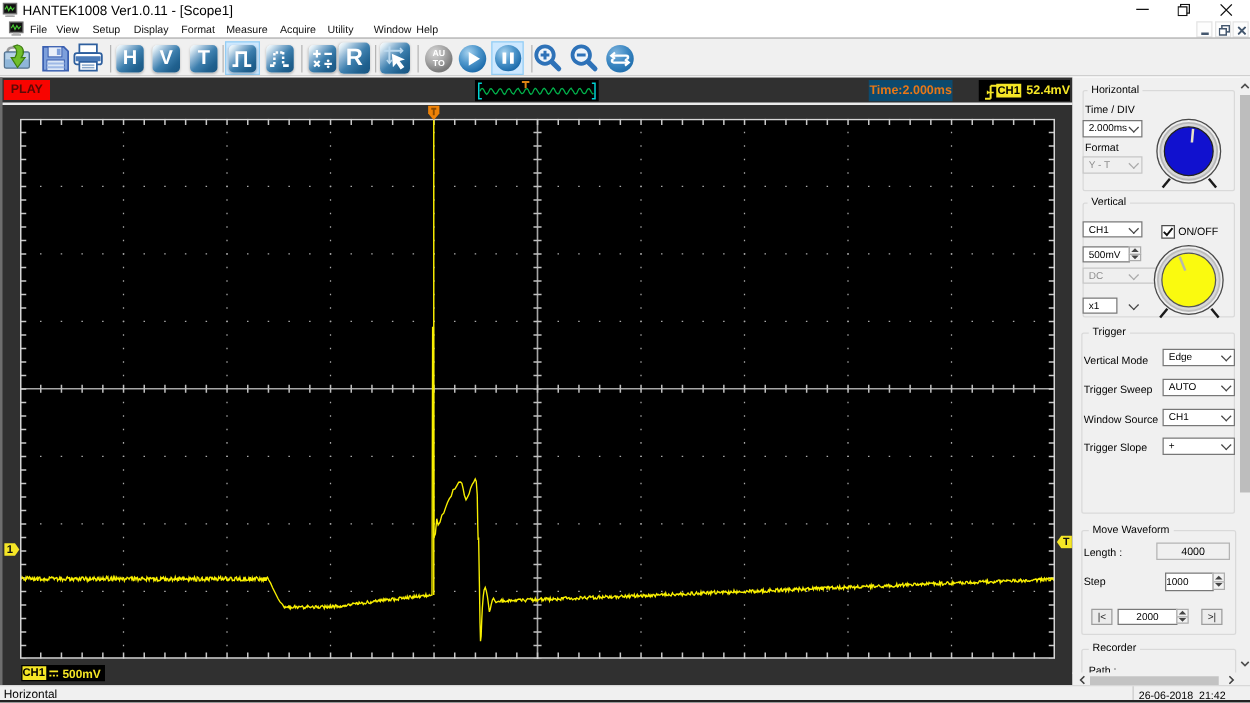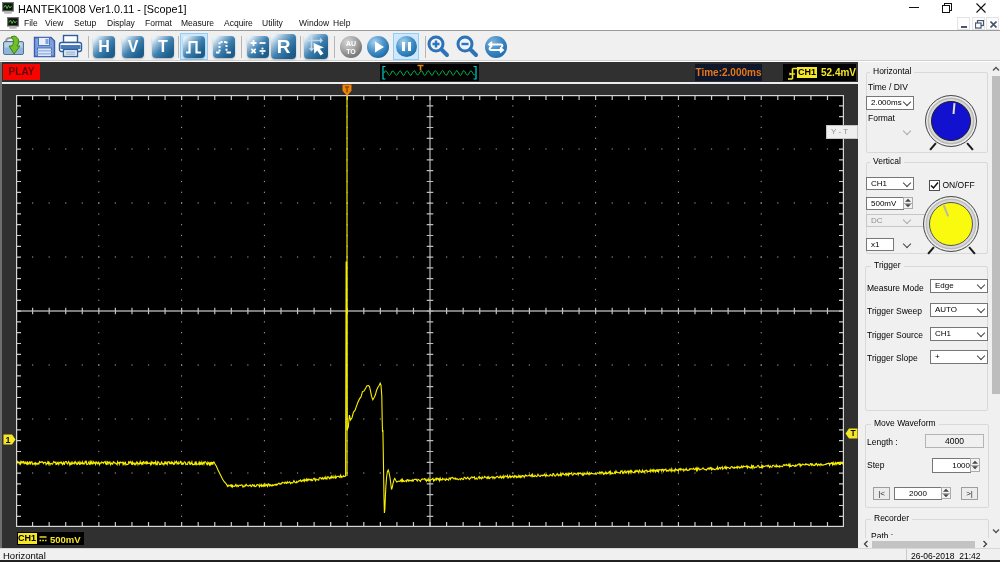--- a/index.html
+++ b/index.html
@@ -176,21 +176,21 @@
 <div class="abs" style="left:2px;top:81.5px;width:856px;height:2px;background:#ececec"></div>
 <div class="abs" style="left:3px;top:64px;width:37px;height:16px;background:#f80400;color:#5c0a06;font-weight:bold;font-size:10px;text-align:center;line-height:16px">PLAY</div>
 <div class="abs" style="left:380px;top:64px;width:99px;height:17px;background:#000">
 <svg width="99" height="17" viewBox="0 0 99 17" style="position:absolute;left:0;top:0">
 <polyline points="4.0,9.0 4.9,7.2 5.8,6.8 6.7,7.4 7.6,9.1 8.5,10.6 9.4,11.5 10.3,10.5 11.2,9.0 12.1,7.1 13.0,7.0 13.9,7.9 14.8,9.3 15.7,10.7 16.6,11.2 17.5,10.4 18.4,8.9 19.3,7.3 20.2,6.9 21.1,7.5 22.0,9.4 22.9,11.0 23.8,11.5 24.7,10.2 25.6,8.2 26.5,7.2 27.4,7.0 28.3,7.8 29.2,9.9 30.1,10.9 31.0,11.4 31.9,9.8 32.8,8.2 33.7,7.2 34.6,6.7 35.5,8.1 36.4,9.8 37.3,10.9 38.2,10.8 39.1,9.8 40.0,7.9 40.9,7.1 41.8,6.9 42.7,8.0 43.6,10.3 44.5,11.4 45.4,11.1 46.3,9.8 47.2,7.6 48.1,6.6 49.0,7.2 49.9,8.6 50.8,10.0 51.7,11.4 52.6,10.9 53.5,9.1 54.4,7.4 55.3,6.6 56.2,7.4 57.1,8.7 58.0,10.6 58.9,11.3 59.8,10.5 60.7,9.1 61.6,7.4 62.5,6.4 63.4,7.2 64.3,9.1 65.2,10.5 66.1,11.1 67.0,10.9 67.9,9.1 68.8,7.1 69.7,6.7 70.6,7.3 71.5,8.9 72.4,10.7 73.3,11.4 74.2,10.3 75.1,8.7 76.0,7.3 76.9,6.5 77.8,7.9 78.7,9.0 79.6,10.9 80.5,11.3 81.4,10.6 82.3,8.6 83.2,7.0 84.1,6.7 85.0,7.8 85.9,9.8 86.8,10.8 87.7,10.9 88.6,10.3 89.5,8.3 90.4,7.1 91.3,6.9 92.2,8.1 93.1,9.8 94.0,11.0 94.9,10.9" fill="none" stroke="#00b44c" stroke-width="1"></polyline>
 <path d="M5.5,2.5 L3,2.5 L3,15 L5.5,15" fill="none" stroke="#00d2d2" stroke-width="1.2"></path>
 <path d="M93.5,2.5 L96,2.5 L96,15 L93.5,15" fill="none" stroke="#00d2d2" stroke-width="1.2"></path>
 <path d="M37.5,1.5 L43.5,1.5 M40.5,1.5 L40.5,6.5" stroke="#e08414" stroke-width="1.6"></path>
 </svg>
   </div>
-<div class="abs" style="left:695px;top:64px;width:67px;height:17px;background:#0f172a;color:#e87717;font-weight:bold;font-size:10px;text-align:center;line-height:17px">Time:2.000ms</div>
+<div class="abs" style="left:695px;top:64px;width:67px;height:17px;background:#0c4a6e;color:#e87717;font-weight:bold;font-size:10px;text-align:center;line-height:17px">Time:2.000ms</div>
 <div class="abs" style="left:783px;top:64px;width:73px;height:17px;background:#000">
 <svg width="14" height="16" viewBox="0 0 14 16" style="position:absolute;left:4px;top:1px">
 <path d="M1,14 L5.5,14 M5.5,14 L5.5,3.5 M5.5,3.5 L11,3.5" fill="none" stroke="#f5e626" stroke-width="1.6"></path>
 <path d="M2.5,9 L8,9" stroke="#f5e626" stroke-width="1.3" fill="none"></path>
 <path d="M2.5,10.8 L2.5,7.2 L4.6,9 Z" fill="#f5e626"></path>
 </svg>
 <div style="position:absolute;left:14px;top:3px;width:20px;height:11px;background:#f5e626;color:#000;font-weight:bold;font-size:9px;text-align:center;line-height:11px">CH1</div>
 <div style="position:absolute;left:38px;top:3px;color:#f5e626;font-weight:bold;font-size:10px;line-height:12px">52.4mV</div>
   </div>
 <svg class="abs" style="left:16px;top:95px" width="828" height="432" viewBox="0 0 828 432">
@@ -241,21 +241,21 @@
     </svg>
 <div style="position:absolute;left:33px;top:1.5px;color:#f5e626;font-weight:bold;font-size:9.5px;line-height:11px">500mV</div>
   </div>
 <div class="abs panel"></div>
 <div class="group" style="left:866px;top:72px;width:122px;height:81px"></div>
 <div class="glabel" style="left:870px;top:66px">Horizontal</div>
 <div class="plabel" style="left:868px;top:82px">Time / DIV</div>
 <div class="combo" style="left:866px;top:96px;width:48px;height:14px;line-height:12px">2.000ms</div>
 <span class="chev" style="left:904px;top:99.0px"></span>
 <div class="plabel" style="left:868px;top:113px">Format</div>
-<div class="combo dis" style="left:826px;top:125px;width:32px;height:14px;line-height:12px">Y - T</div>
+<div class="combo dis" style="left:866px;top:125px;width:48px;height:14px;line-height:12px">Y - T</div>
 <span class="chev dis" style="left:904px;top:128.0px"></span>
 <div class="abs" style="left:925px;top:95px;width:52px;height:52px;border-radius:50%;background:#d8d8d8;border:1.5px solid #4a4a4a;box-shadow:inset 0 0 0 1.5px #efefef, inset 0 0 0 3px #b9b9b9"></div>
 <div class="abs" style="left:931px;top:101px;width:40px;height:40px;border-radius:50%;background:#1111cf;border:1px solid #202020"></div>
 <div class="abs" style="left:952.5px;top:103px;width:1.6px;height:11px;background:#e8e2c8;transform:rotate(5deg)"></div>
 <div class="abs" style="left:932px;top:142px;width:2px;height:9px;background:#1a1a1a;transform:rotate(40deg)"></div>
 <div class="abs" style="left:969px;top:142px;width:2px;height:9px;background:#1a1a1a;transform:rotate(-40deg)"></div>
 <div class="group" style="left:866px;top:162px;width:122px;height:92px"></div>
 <div class="glabel" style="left:870px;top:156px">Vertical</div>
 <div class="combo" style="left:866px;top:177px;width:48px;height:13px;line-height:11px">CH1</div>
 <span class="chev" style="left:904px;top:179.5px"></span>
@@ -271,38 +271,38 @@
 <span class="chev dis" style="left:904px;top:216.5px"></span>
 <div class="combo" style="left:866px;top:238px;width:28px;height:13px;line-height:11px">x1</div>
 <span class="chev" style="left:904px;top:240.5px"></span>
 <div class="abs" style="left:923px;top:196px;width:56px;height:56px;border-radius:50%;background:#d8d8d8;border:1.5px solid #4a4a4a;box-shadow:inset 0 0 0 1.5px #efefef, inset 0 0 0 3px #bdbdbd"></div>
 <div class="abs" style="left:929px;top:202px;width:44px;height:44px;border-radius:50%;background:#fafa0f;border:1px solid #555"></div>
 <div class="abs" style="left:945px;top:205px;width:1.6px;height:12px;background:#b9b9a9;transform:rotate(-22deg)"></div>
 <div class="abs" style="left:930px;top:246px;width:2px;height:9px;background:#1a1a1a;transform:rotate(40deg)"></div>
 <div class="abs" style="left:971px;top:246px;width:2px;height:9px;background:#1a1a1a;transform:rotate(-40deg)"></div>
 <div class="group" style="left:865px;top:266px;width:123px;height:145px"></div>
 <div class="glabel" style="left:871px;top:260px">Trigger</div>
-<div class="plabel" style="left:867px;top:283px">Measure Mode</div>
+<div class="plabel" style="left:867px;top:283px">Vertical Mode</div>
 <div class="combo" style="left:930px;top:279px;width:58px;height:14px;line-height:12px">Edge</div>
 <span class="chev" style="left:978px;top:282.0px"></span>
 <div class="plabel" style="left:867px;top:306px">Trigger Sweep</div>
 <div class="combo" style="left:930px;top:303px;width:58px;height:14px;line-height:12px">AUTO</div>
 <span class="chev" style="left:978px;top:306.0px"></span>
-<div class="plabel" style="left:867px;top:329.5px">Trigger Source</div>
+<div class="plabel" style="left:867px;top:329.5px">Window Source</div>
 <div class="combo" style="left:930px;top:326.5px;width:58px;height:14px;line-height:12px">CH1</div>
 <span class="chev" style="left:978px;top:329.5px"></span>
 <div class="plabel" style="left:867px;top:353px">Trigger Slope</div>
 <div class="combo" style="left:930px;top:350px;width:58px;height:14px;line-height:12px">+</div>
 <span class="chev" style="left:978px;top:353.0px"></span>
 <div class="group" style="left:865px;top:424px;width:124px;height:84px"></div>
 <div class="glabel" style="left:871px;top:418px">Move Waveform</div>
 <div class="plabel" style="left:867px;top:437px">Length :</div>
 <div class="abs" style="left:925px;top:434px;width:59px;height:14px;background:#f0f0f0;border:1px solid #b4b4b4;font-size:8.5px;text-align:center;line-height:12px">4000</div>
 <div class="plabel" style="left:867px;top:460px">Step</div>
-<div class="combo" style="left:932px;top:458px;width:39px;height:15px;line-height:13px;text-align:right;padding-left:0">1000</div>
+<div class="combo" style="left:932px;top:458px;width:39px;height:15px;line-height:13px;text-align:left;padding-left:0">1000</div>
 <div class="spinbtn up" style="left:970px;top:458px;width:10px;height:7.5px"></div>
 <div class="spinbtn dn" style="left:970px;top:464.5px;width:10px;height:7.5px"></div>
 <div class="abs" style="left:873px;top:487px;width:17px;height:13px;background:#ececec;border:1px solid #9d9d9d;font-size:8px;color:#222;text-align:center;line-height:11px">|&lt;</div>
 <div class="combo" style="left:894px;top:487px;width:48px;height:13px;line-height:11px;text-align:center;padding-left:0">2000</div>
 <div class="spinbtn up" style="left:941px;top:487px;width:10px;height:6.5px"></div>
 <div class="spinbtn dn" style="left:941px;top:492.5px;width:10px;height:6.5px"></div>
 <div class="abs" style="left:961px;top:487px;width:17px;height:13px;background:#ececec;border:1px solid #9d9d9d;font-size:8px;color:#222;text-align:center;line-height:11px">&gt;|</div>
 <div class="group" style="left:865px;top:519px;width:124px;height:40px"></div>
 <div class="glabel" style="left:871px;top:513px">Recorder</div>
 <div class="plabel" style="left:871px;top:531px">Path :</div>

